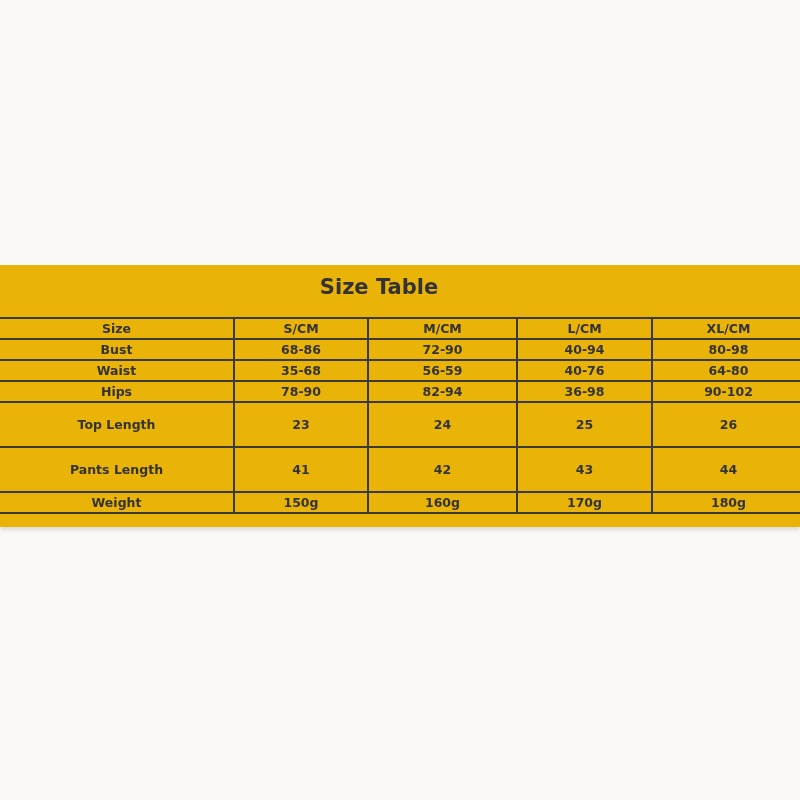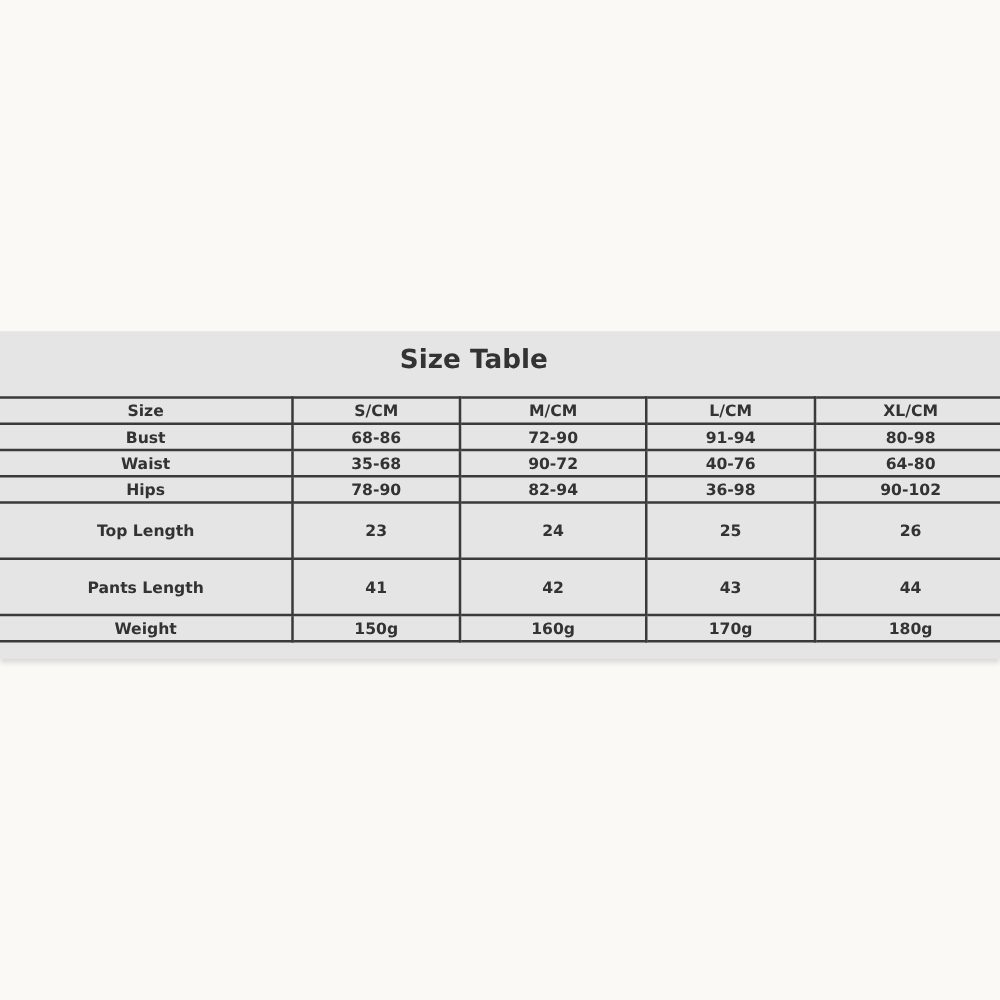--- a/index.html
+++ b/index.html
@@ -7,21 +7,21 @@
       width: 800px; height: 800px;
       background: #faf9f5;
       position: relative;
       overflow: hidden;
       font-family: "DejaVu Sans", sans-serif;
     }
     .panel {
       position: absolute;
       left: 0; top: 265px;
       width: 800px; height: 262px;
-      background: #e5e5e5;
+      background: #eab308;
       box-shadow: 0 3px 4px rgba(0,0,0,0.12);
     }
     .title {
       position: absolute;
       left: 0; width: 758px;
       top: 10px;
       text-align: center;
       font-size: 21px;
       font-weight: bold;
       color: #333333;
@@ -68,27 +68,27 @@
         <td>Size</td>
         <td>S/CM</td>
         <td>M/CM</td>
         <td>L/CM</td>
         <td>XL/CM</td>
       </tr>
       <tr class="short">
         <td>Bust</td>
         <td>68-86</td>
         <td>72-90</td>
-        <td>91-94</td>
+        <td>40-94</td>
         <td>80-98</td>
       </tr>
       <tr class="short">
         <td>Waist</td>
         <td>35-68</td>
-        <td>90-72</td>
+        <td>56-59</td>
         <td>40-76</td>
         <td>64-80</td>
       </tr>
       <tr class="short">
         <td>Hips</td>
         <td>78-90</td>
         <td>82-94</td>
         <td>36-98</td>
         <td>90-102</td>
       </tr>

